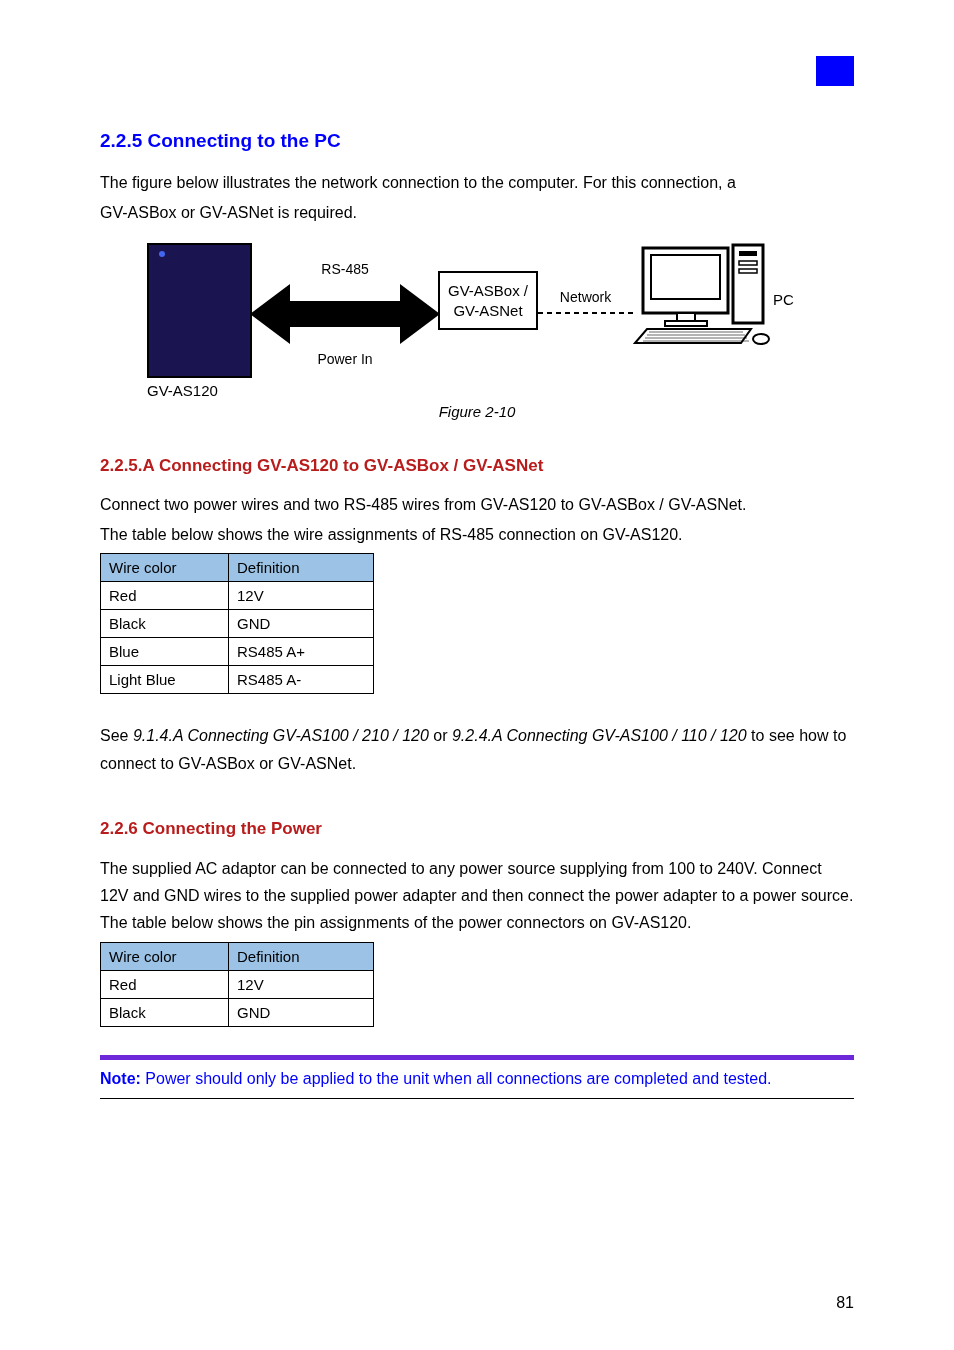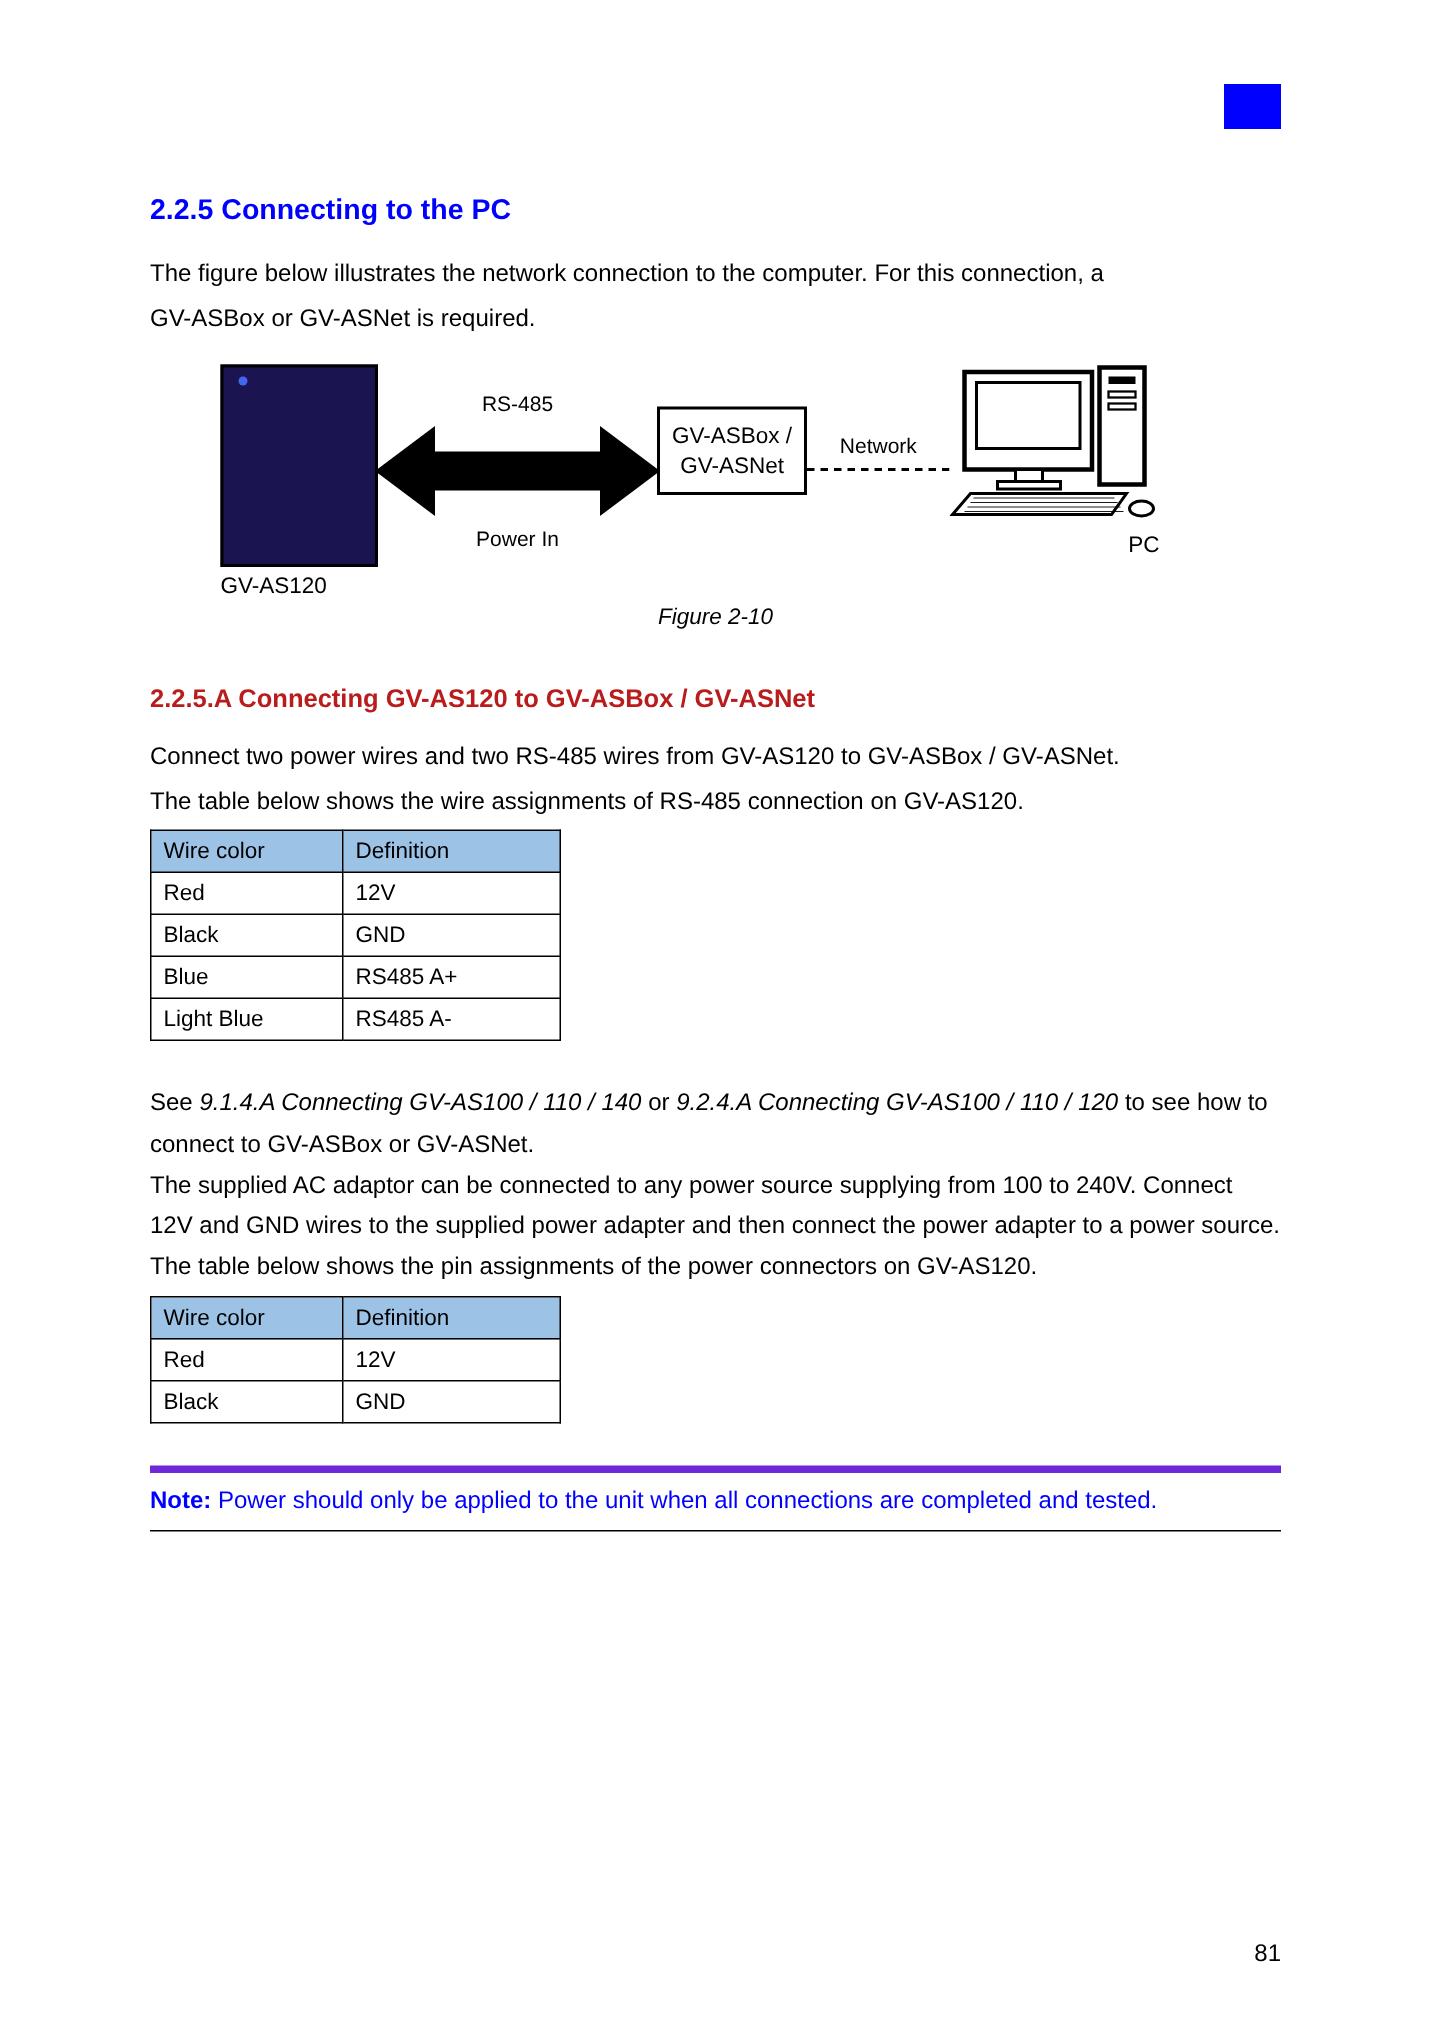--- a/index.html
+++ b/index.html
@@ -25,21 +25,21 @@
   .diag-row { display: flex; align-items: flex-start; gap: 0; }
   .dev-box { width: 105px; height: 135px; background: #1a1450; border: 2px solid #000; position: relative; }
   .dev-box::before { content:""; position:absolute; top:6px; left:10px; width:6px; height:6px; background:#46e; border-radius:50%; }
   .dev-caption { font-size: 15px; text-align: left; margin-top: 4px; }
   .arrow-col { display:flex; flex-direction:column; align-items:center; width: 186px; padding-top:18px; }
   .arrow-label { font-size: 14px; margin-bottom: 2px; }
   .arrow-label2 { font-size: 14px; margin-top: 2px; }
   .mid-box { border: 2px solid #000; padding: 8px 8px; font-size: 15px; text-align: center; line-height:1.3; margin-top: 28px; white-space: nowrap; }
   .net-col { display:flex; flex-direction:column; align-items:center; width: 95px; padding-top: 46px; }
   .net-label { font-size:14px; margin-bottom:4px; }
-  .pc-col { display:flex; flex-direction:column; align-items:flex-end; padding-top:0; }
+  .pc-col { display:flex; flex-direction:row; align-items:center; padding-top:0; }
   .pc-caption { font-size:15px; margin-top:2px; text-align:center; }
   svg.arrow-big { display:block; }
   svg.dashline { display:block; }
   svg.pc-svg { display:block; }
 </style>
 </head>
 <body>
 
 <div class="page">
 
@@ -137,23 +137,24 @@
       <td>RS485 A+</td>
     </tr>
     <tr>
       <td>Light Blue</td>
       <td>RS485 A-</td>
     </tr>
   </tbody>
     </table>
 
   <p class="see-para body-text">
-    <span>See </span><span class="see-ref">9.1.4.A Connecting GV-AS100 / 110 / 140</span><span> or </span><span class="see-ref">9.2.4.A Connecting GV-AS100 / 110 / 120</span><span> to see how to connect to GV-ASBox or GV-ASNet.</span>
+    <span>See </span><span class="see-ref">9.1.4.A Connecting GV-AS100 / 210 / 120</span><span> or </span><span class="see-ref">9.2.4.A Connecting GV-AS100 / 110 / 120</span><span> to see how to connect to GV-ASBox or GV-ASNet.</span>
   </p>
 
+  <h3 class="subsection-title" style="margin-top:42px;">2.2.6 Connecting the Power</h3>
   <p class="body-text" style="line-height:1.7;">The supplied AC adaptor can be connected to any power source supplying from 100 to 240V. Connect 12V and GND wires to the supplied power adapter and then connect the power adapter to a power source. The table below shows the pin assignments of the power connectors on GV-AS120.</p>
 
   <table class="wire">
     <tbody>
         <tr>
       <th style="width:128px">Wire color</th>
       <th>Definition</th>
     </tr>
     <tr>
       <td>Red</td>

